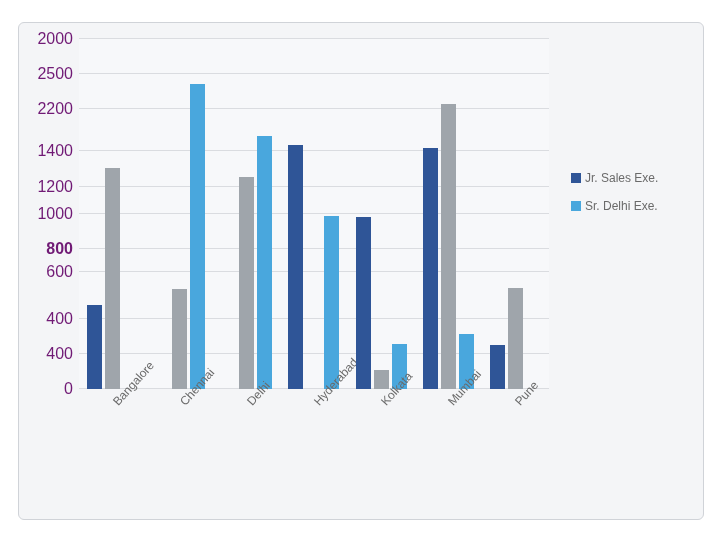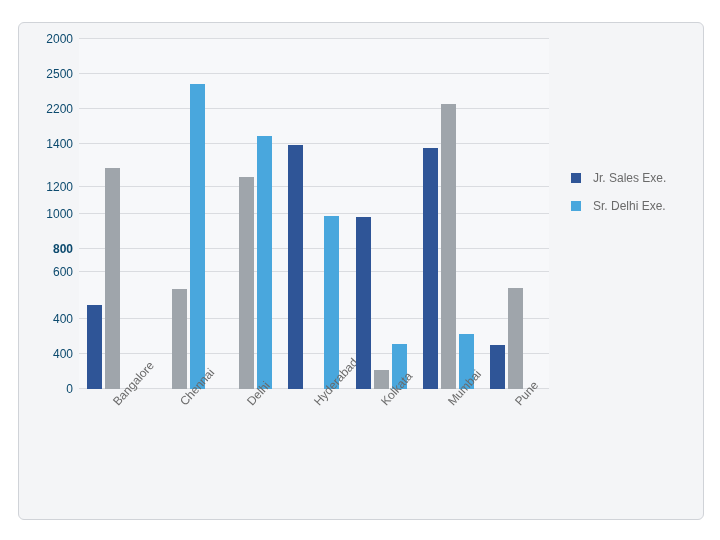--- a/index.html
+++ b/index.html
@@ -36,22 +36,22 @@
     width: 100%;
     height: 0;
     border-top: 1px solid #dadce0;
   }
   .y-tick {
     position: absolute;
     right: 100%;
     transform: translateY(-50%);
     padding-right: 6px;
     white-space: nowrap;
-    font-size: 12px;
-    color: #0c4a6e;
+    font-size: 16px;
+    color: #701a75;
   }
   .groups {
     position: absolute;
     left: 0;
     right: 0;
     bottom: 0;
     top: 0;
     display: flex;
   }
   .group {
@@ -81,21 +81,21 @@
   }
   .legend {
     position: absolute;
     left: 552px;
     top: 134px;
     width: 128px;
   }
   .legend-item {
     display: flex;
     align-items: center;
-    gap: 12px;
+    gap: 4px;
     margin: 14px 0;
     font-size: 12px;
     color: #6a6a6a;
   }
   .legend-swatch {
     width: 10px;
     height: 10px;
   }
   .legend-swatch.s0 { background: #2f5597; }
   .legend-swatch.s1 { background: #9fa5ab; }
@@ -123,21 +123,21 @@
         </div>
         <div class="gridline" style="bottom: 140px; font-weight: bold;">
           <span class="y-tick">800</span>
         </div>
         <div class="gridline" style="bottom: 175px;">
           <span class="y-tick">1000</span>
         </div>
         <div class="gridline" style="bottom: 202px;">
           <span class="y-tick">1200</span>
         </div>
-        <div class="gridline" style="bottom: 245px; text-align: center;">
+        <div class="gridline" style="bottom: 238px; text-align: center;">
           <span class="y-tick">1400</span>
         </div>
         <div class="gridline" style="bottom: 280px;">
           <span class="y-tick">2200</span>
         </div>
         <div class="gridline" style="bottom: 315px;">
           <span class="y-tick">2500</span>
         </div>
         <div class="gridline" style="bottom: 350px;">
           <span class="y-tick">2000</span>

